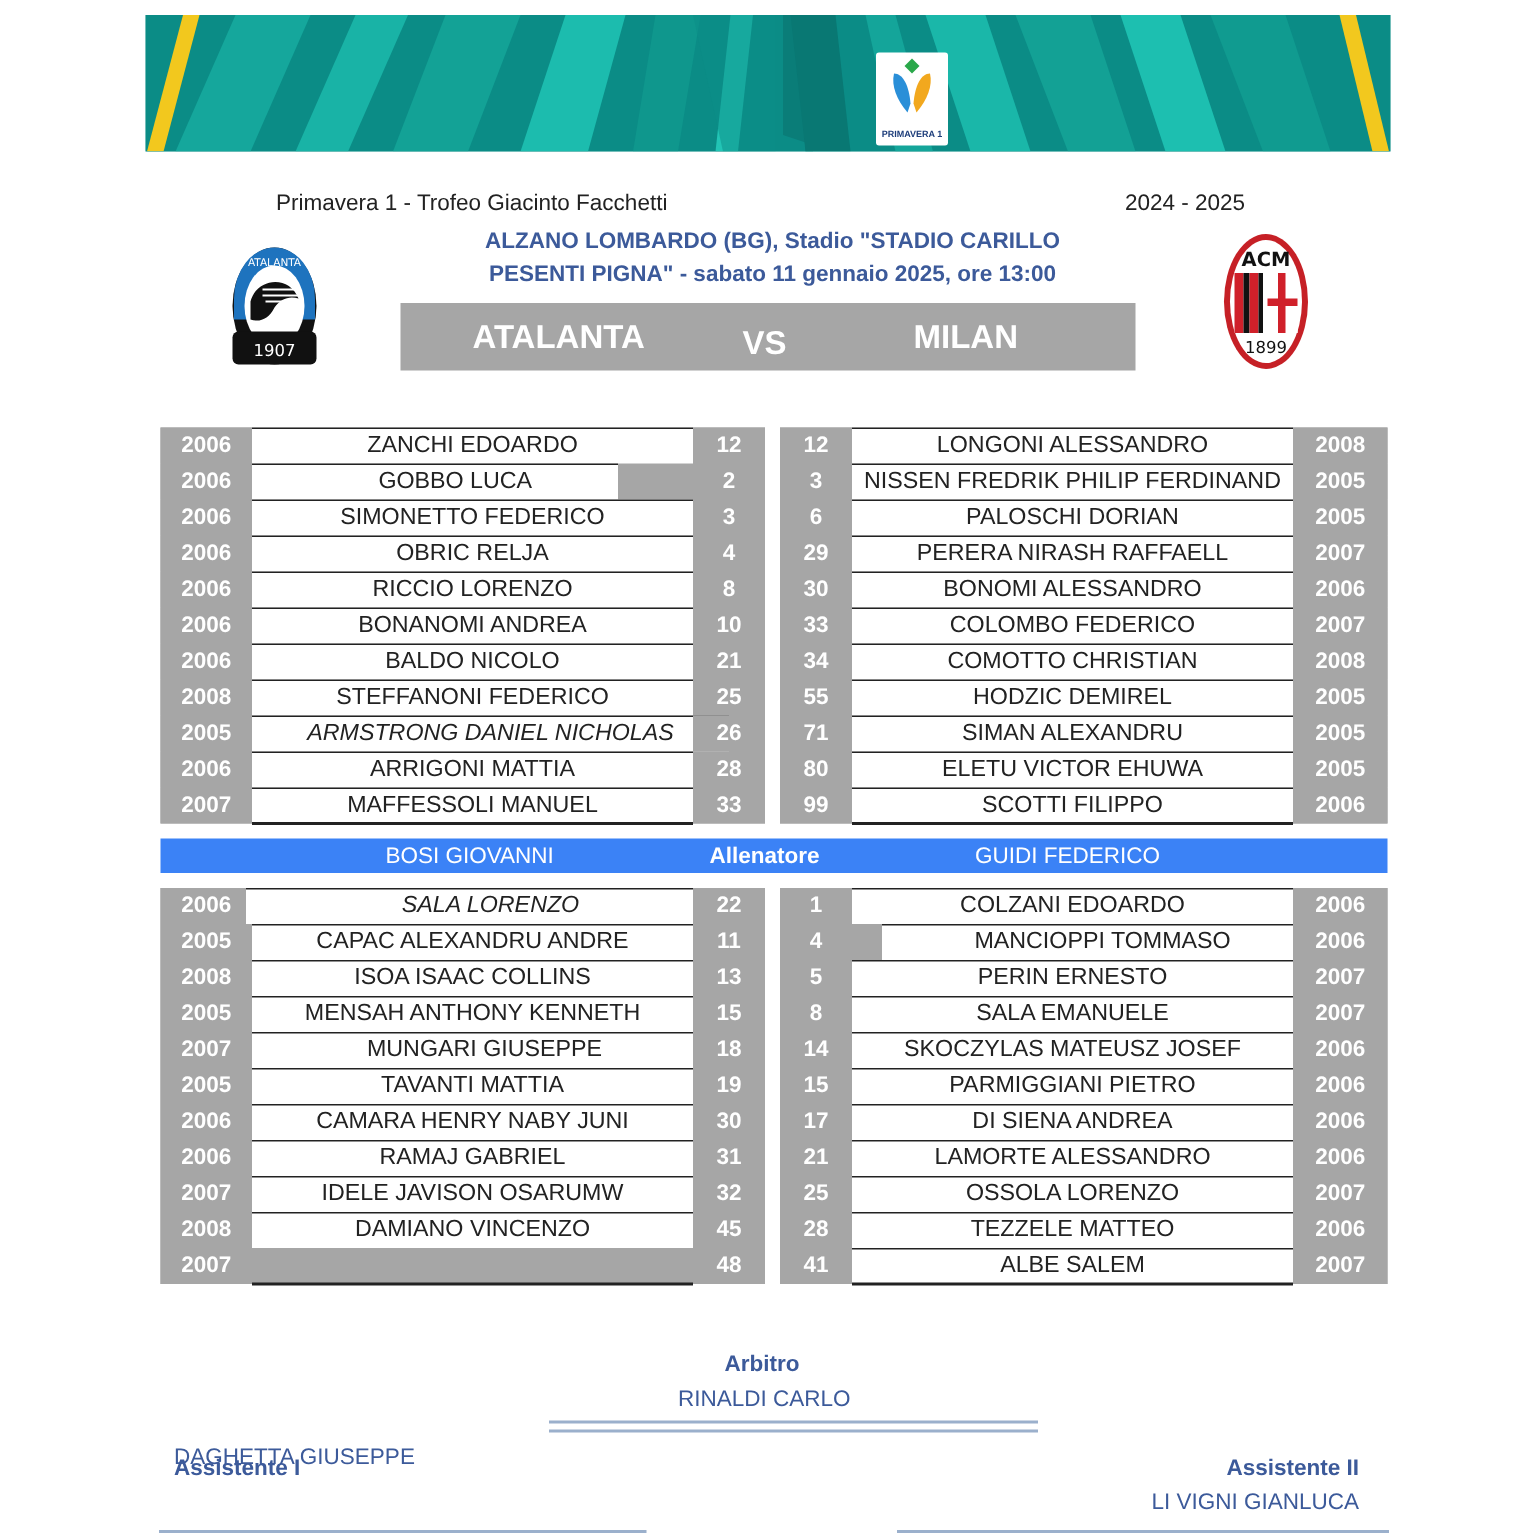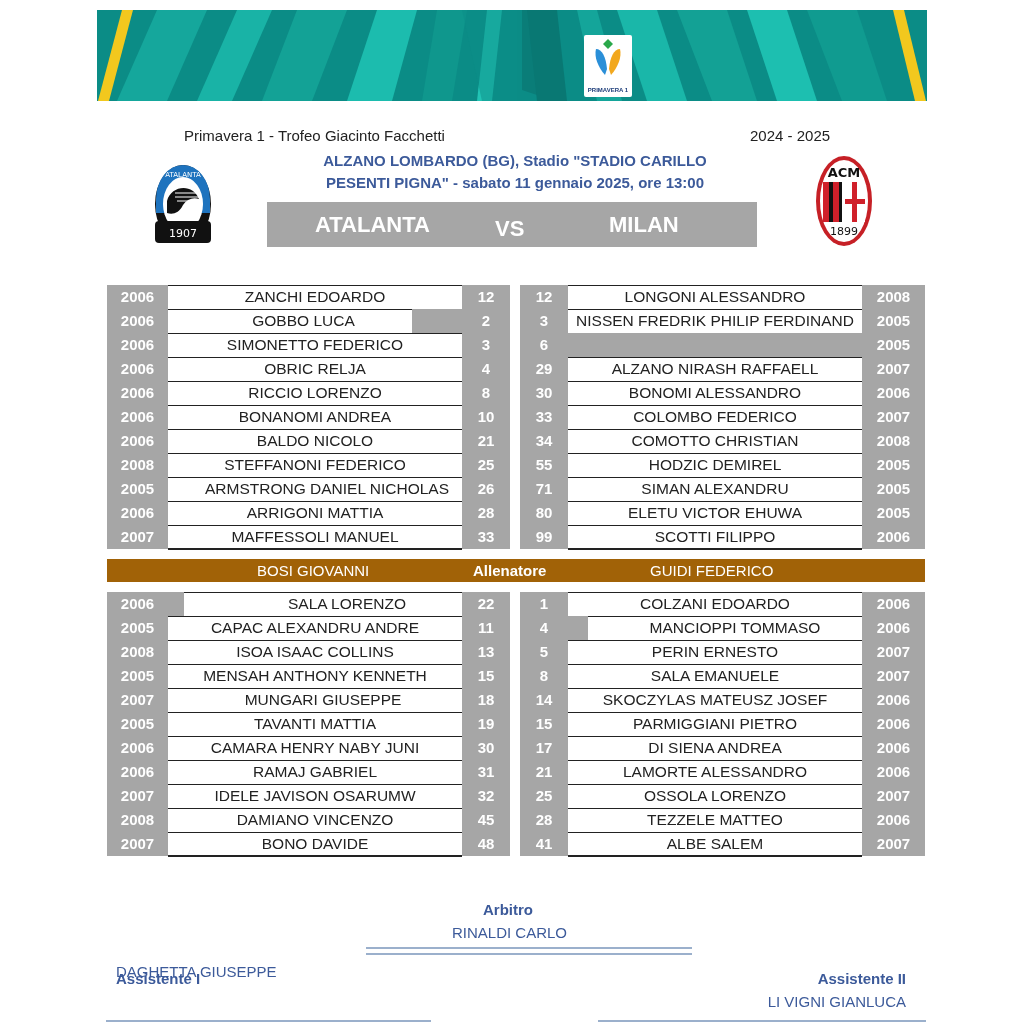--- a/index.html
+++ b/index.html
@@ -37,21 +37,21 @@
     .row { position: absolute; height: 24px; }
     .cell {
       position: absolute; top: 0; height: 24px; line-height: 24px; text-align: center; font-size: 15.5px;
     }
     .cell.grey { background: #a6a6a6; color: #fff; font-weight: bold; font-size: 15px; }
     .cell.name {
       background: #fff; color: #222; border-top: 1.5px solid #222; box-sizing: border-box; line-height: 22px;
     }
     .tbl-bottom-line { position: absolute; height: 2px; background: #222; }
     .coachbar {
-      position: absolute; left: 107px; top: 559px; width: 818px; height: 23px; background: #a16207;
+      position: absolute; left: 107px; top: 559px; width: 818px; height: 23px; background: #3b82f6;
     }
     .coachbar span { position: absolute; top: 3px; font-size: 15px; color: #fff; }
     .ref-title { position: absolute; font-size: 15px; font-weight: bold; color: #3c5a9a; }
     .ref-name { position: absolute; font-size: 15px; color: #3c5a9a; }
     .ref-line { position: absolute; height: 1.5px; background: #9bb0cc; }
   </style>
 </head>
 <body>
 
 <div class="banner">
@@ -164,21 +164,21 @@
       <div class="cell name" style="left: 168px; width: 294px;">BALDO NICOLO</div>
       <div class="cell grey" style="left: 462px; width: 48px;">21</div>
     </div>
     <div class="row" style="top: 453px; left: 0px; width: 1024px;">
       <div class="cell grey" style="left: 107px; width: 61px;">2008</div>
       <div class="cell name" style="left: 168px; width: 294px;">STEFFANONI FEDERICO</div>
       <div class="cell grey" style="left: 462px; width: 48px;">25</div>
     </div>
     <div class="row" style="top: 477px; left: 0px; width: 1024px;">
       <div class="cell grey" style="left: 107px; width: 61px;">2005</div>
-      <div class="cell name" style="left: 168px; width: 318px;">ARMSTRONG DANIEL NICHOLAS</div>
+      <div class="cell name" style="left: 168px; width: 318px; font-style: italic;">ARMSTRONG DANIEL NICHOLAS</div>
       <div class="cell grey" style="left: 462px; width: 48px;">26</div>
     </div>
     <div class="row" style="top: 501px; left: 0px; width: 1024px;">
       <div class="cell grey" style="left: 107px; width: 61px;">2006</div>
       <div class="cell name" style="left: 168px; width: 294px;">ARRIGONI MATTIA</div>
       <div class="cell grey" style="left: 462px; width: 48px;">28</div>
     </div>
     <div class="row" style="top: 525px; left: 0px; width: 1024px;">
       <div class="cell grey" style="left: 107px; width: 61px;">2007</div>
       <div class="cell name" style="left: 168px; width: 294px;">MAFFESSOLI MANUEL</div>
@@ -194,25 +194,26 @@
       <div class="cell name" style="left: 568px; width: 294px;">LONGONI ALESSANDRO</div>
       <div class="cell grey" style="left: 862px; width: 63px;">2008</div>
     </div>
     <div class="row" style="top: 309px; left: 0px; width: 1024px;">
       <div class="cell grey" style="left: 520px; width: 48px;">3</div>
       <div class="cell name" style="left: 568px; width: 294px;">NISSEN FREDRIK PHILIP FERDINAND</div>
       <div class="cell grey" style="left: 862px; width: 63px;">2005</div>
     </div>
     <div class="row" style="top: 333px; left: 0px; width: 1024px;">
       <div class="cell grey" style="left: 520px; width: 48px;">6</div>
+      <div class="cell name" style="left: 568px; width: 294px;">PALOSCHI DORIAN</div>
       <div class="cell grey" style="left: 862px; width: 63px;">2005</div>
     </div>
     <div class="row" style="top: 357px; left: 0px; width: 1024px;">
       <div class="cell grey" style="left: 520px; width: 48px;">29</div>
-      <div class="cell name" style="left: 568px; width: 294px;">ALZANO NIRASH RAFFAELL</div>
+      <div class="cell name" style="left: 568px; width: 294px;">PERERA NIRASH RAFFAELL</div>
       <div class="cell grey" style="left: 862px; width: 63px;">2007</div>
     </div>
     <div class="row" style="top: 381px; left: 0px; width: 1024px;">
       <div class="cell grey" style="left: 520px; width: 48px;">30</div>
       <div class="cell name" style="left: 568px; width: 294px;">BONOMI ALESSANDRO</div>
       <div class="cell grey" style="left: 862px; width: 63px;">2006</div>
     </div>
     <div class="row" style="top: 405px; left: 0px; width: 1024px;">
       <div class="cell grey" style="left: 520px; width: 48px;">33</div>
       <div class="cell name" style="left: 568px; width: 294px;">COLOMBO FEDERICO</div>
@@ -249,21 +250,21 @@
 <div class="coachbar">
   <span style="left:150px;">BOSI GIOVANNI</span>
   <span style="left:366px; font-weight:bold;">Allenatore</span>
   <span style="left:543px;">GUIDI FEDERICO</span>
 </div>
 
 <div id="home-bench" class="tbl">
     <div style="position: absolute; top: 592px; height: 264px; background: rgb(166, 166, 166); left: 107px; width: 403px;"></div>
     <div class="row" style="top: 592px; left: 0px; width: 1024px;">
       <div class="cell grey" style="left: 107px; width: 61px;">2006</div>
-      <div class="cell name" style="left: 184px; width: 326px;">SALA LORENZO</div>
+      <div class="cell name" style="left: 164px; width: 326px; font-style: italic;">SALA LORENZO</div>
       <div class="cell grey" style="left: 462px; width: 48px;">22</div>
     </div>
     <div class="row" style="top: 616px; left: 0px; width: 1024px;">
       <div class="cell grey" style="left: 107px; width: 61px;">2005</div>
       <div class="cell name" style="left: 168px; width: 294px;">CAPAC ALEXANDRU ANDRE</div>
       <div class="cell grey" style="left: 462px; width: 48px;">11</div>
     </div>
     <div class="row" style="top: 640px; left: 0px; width: 1024px;">
       <div class="cell grey" style="left: 107px; width: 61px;">2008</div>
       <div class="cell name" style="left: 168px; width: 294px;">ISOA ISAAC COLLINS</div>
@@ -299,21 +300,20 @@
       <div class="cell name" style="left: 168px; width: 294px;">IDELE JAVISON OSARUMW</div>
       <div class="cell grey" style="left: 462px; width: 48px;">32</div>
     </div>
     <div class="row" style="top: 808px; left: 0px; width: 1024px;">
       <div class="cell grey" style="left: 107px; width: 61px;">2008</div>
       <div class="cell name" style="left: 168px; width: 294px;">DAMIANO VINCENZO</div>
       <div class="cell grey" style="left: 462px; width: 48px;">45</div>
     </div>
     <div class="row" style="top: 832px; left: 0px; width: 1024px;">
       <div class="cell grey" style="left: 107px; width: 61px;">2007</div>
-      <div class="cell name" style="left: 168px; width: 294px;">BONO DAVIDE</div>
       <div class="cell grey" style="left: 462px; width: 48px;">48</div>
     </div>
     <div class="tbl-bottom-line" style="top: 855px; left: 168px; width: 294px;"></div>
   </div>
 
 <div id="away-bench" class="tbl">
     <div style="position: absolute; top: 592px; height: 264px; background: rgb(166, 166, 166); left: 520px; width: 405px;"></div>
     <div class="row" style="top: 592px; left: 0px; width: 1024px;">
       <div class="cell grey" style="left: 520px; width: 48px;">1</div>
       <div class="cell name" style="left: 568px; width: 294px;">COLZANI EDOARDO</div>

